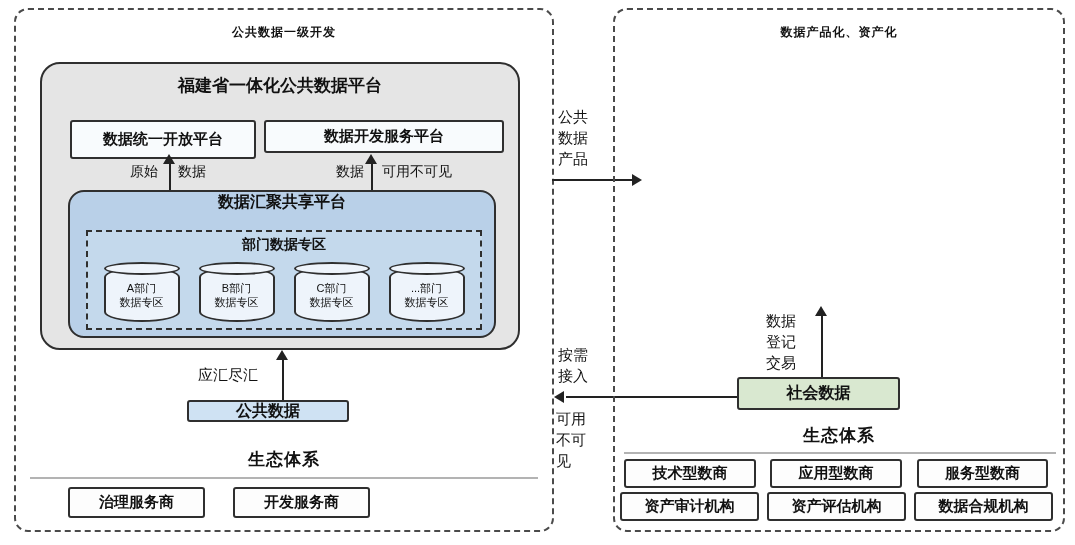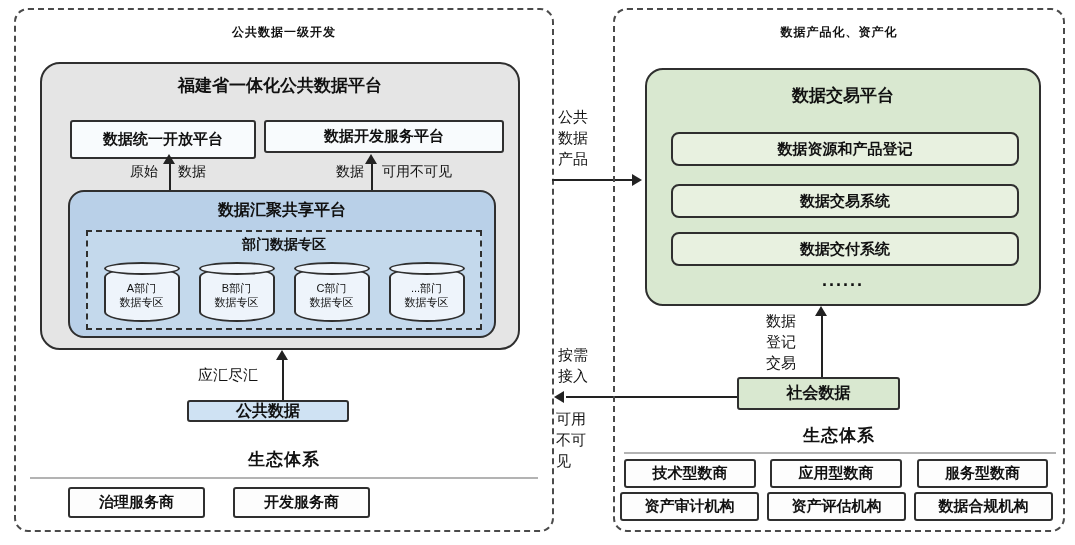--- a/index.html
+++ b/index.html
@@ -41,21 +41,21 @@
     <div class="note" style="left:136px;top:98px;">数据</div>
     <div class="vline" style="left:127px;top:98px;height:28px;"></div>
     <div class="head-up" style="left:121px;top:90px;"></div>
 
     <div class="note" style="left:294px;top:98px;">数据</div>
     <div class="note" style="left:340px;top:98px;">可用不可见</div>
     <div class="vline" style="left:329px;top:98px;height:28px;"></div>
     <div class="head-up" style="left:323px;top:90px;"></div>
 
     <div class="roundbox" style="left:26px;top:126px;width:428px;height:148px;background:#b9d0e8;border-radius:16px;">
-      <div class="title-sm" style="top:8px;font-size:16px;">数据汇聚共享平台</div>
+      <div class="title-sm" style="top:0;font-size:16px;">数据汇聚共享平台</div>
       <div style="position:absolute;left:16px;top:38px;width:396px;height:100px;border:2px dashed #2f2f2f;background:#c4d9ec;box-sizing:border-box;">
         <div class="title-sm" style="top:4px;font-size:14px;">部门数据专区</div>
         <div class="cylrow" style="left:6px;right:6px;top:30px;">
           <div class="cyl">
             <div class="cyl-body"></div>
             <div class="cyl-top"></div>
             <div class="cyl-label">A部门
 数据专区</div>
           </div>
           <div class="cyl">
@@ -101,27 +101,20 @@
 接入</div>
   <div class="hline" style="left:566px;top:396px;width:171px;"></div>
   <div class="head-left" style="left:554px;top:391px;"></div>
   <div class="note pre" style="left:556px;top:408px;font-size:15px;">可用
 不可
 见</div>
 
   <div class="panel" style="left:613px;top:8px;width:452px;height:524px;"></div>
   <div class="panel-title" style="left:613px;top:24px;width:452px;">数据产品化、资产化</div>
 
-  <div class="roundbox" style="left:645px;top:68px;width:396px;height:238px;background:#d9e8d0;border-radius:18px;">
-    <div class="title-sm" style="top:14px;font-size:17px;">数据交易平台</div>
-    <div class="box" style="left:24px;top:62px;width:348px;height:34px;font-size:15px;background:#e8f1e0;border-radius:8px;">数据资源和产品登记</div>
-    <div class="box" style="left:24px;top:114px;width:348px;height:34px;font-size:15px;background:#e8f1e0;border-radius:8px;">数据交易系统</div>
-    <div class="box" style="left:24px;top:162px;width:348px;height:34px;font-size:15px;background:#e8f1e0;border-radius:8px;">数据交付系统</div>
-    <div class="dots" style="top:200px;">......</div>
-  </div>
 
   <div class="note pre" style="left:766px;top:310px;font-size:15px;">数据
 登记
 交易</div>
   <div class="vline" style="left:821px;top:314px;height:63px;"></div>
   <div class="head-up" style="left:815px;top:306px;"></div>
   <div class="box" style="left:737px;top:377px;width:163px;height:33px;font-size:16px;background:#d9e8d0;">社会数据</div>
 
   <div class="panel-title" style="left:613px;top:424px;width:452px;font-size:17px;">生态体系</div>
   <div class="thinline" style="left:624px;top:452px;width:432px;"></div>

